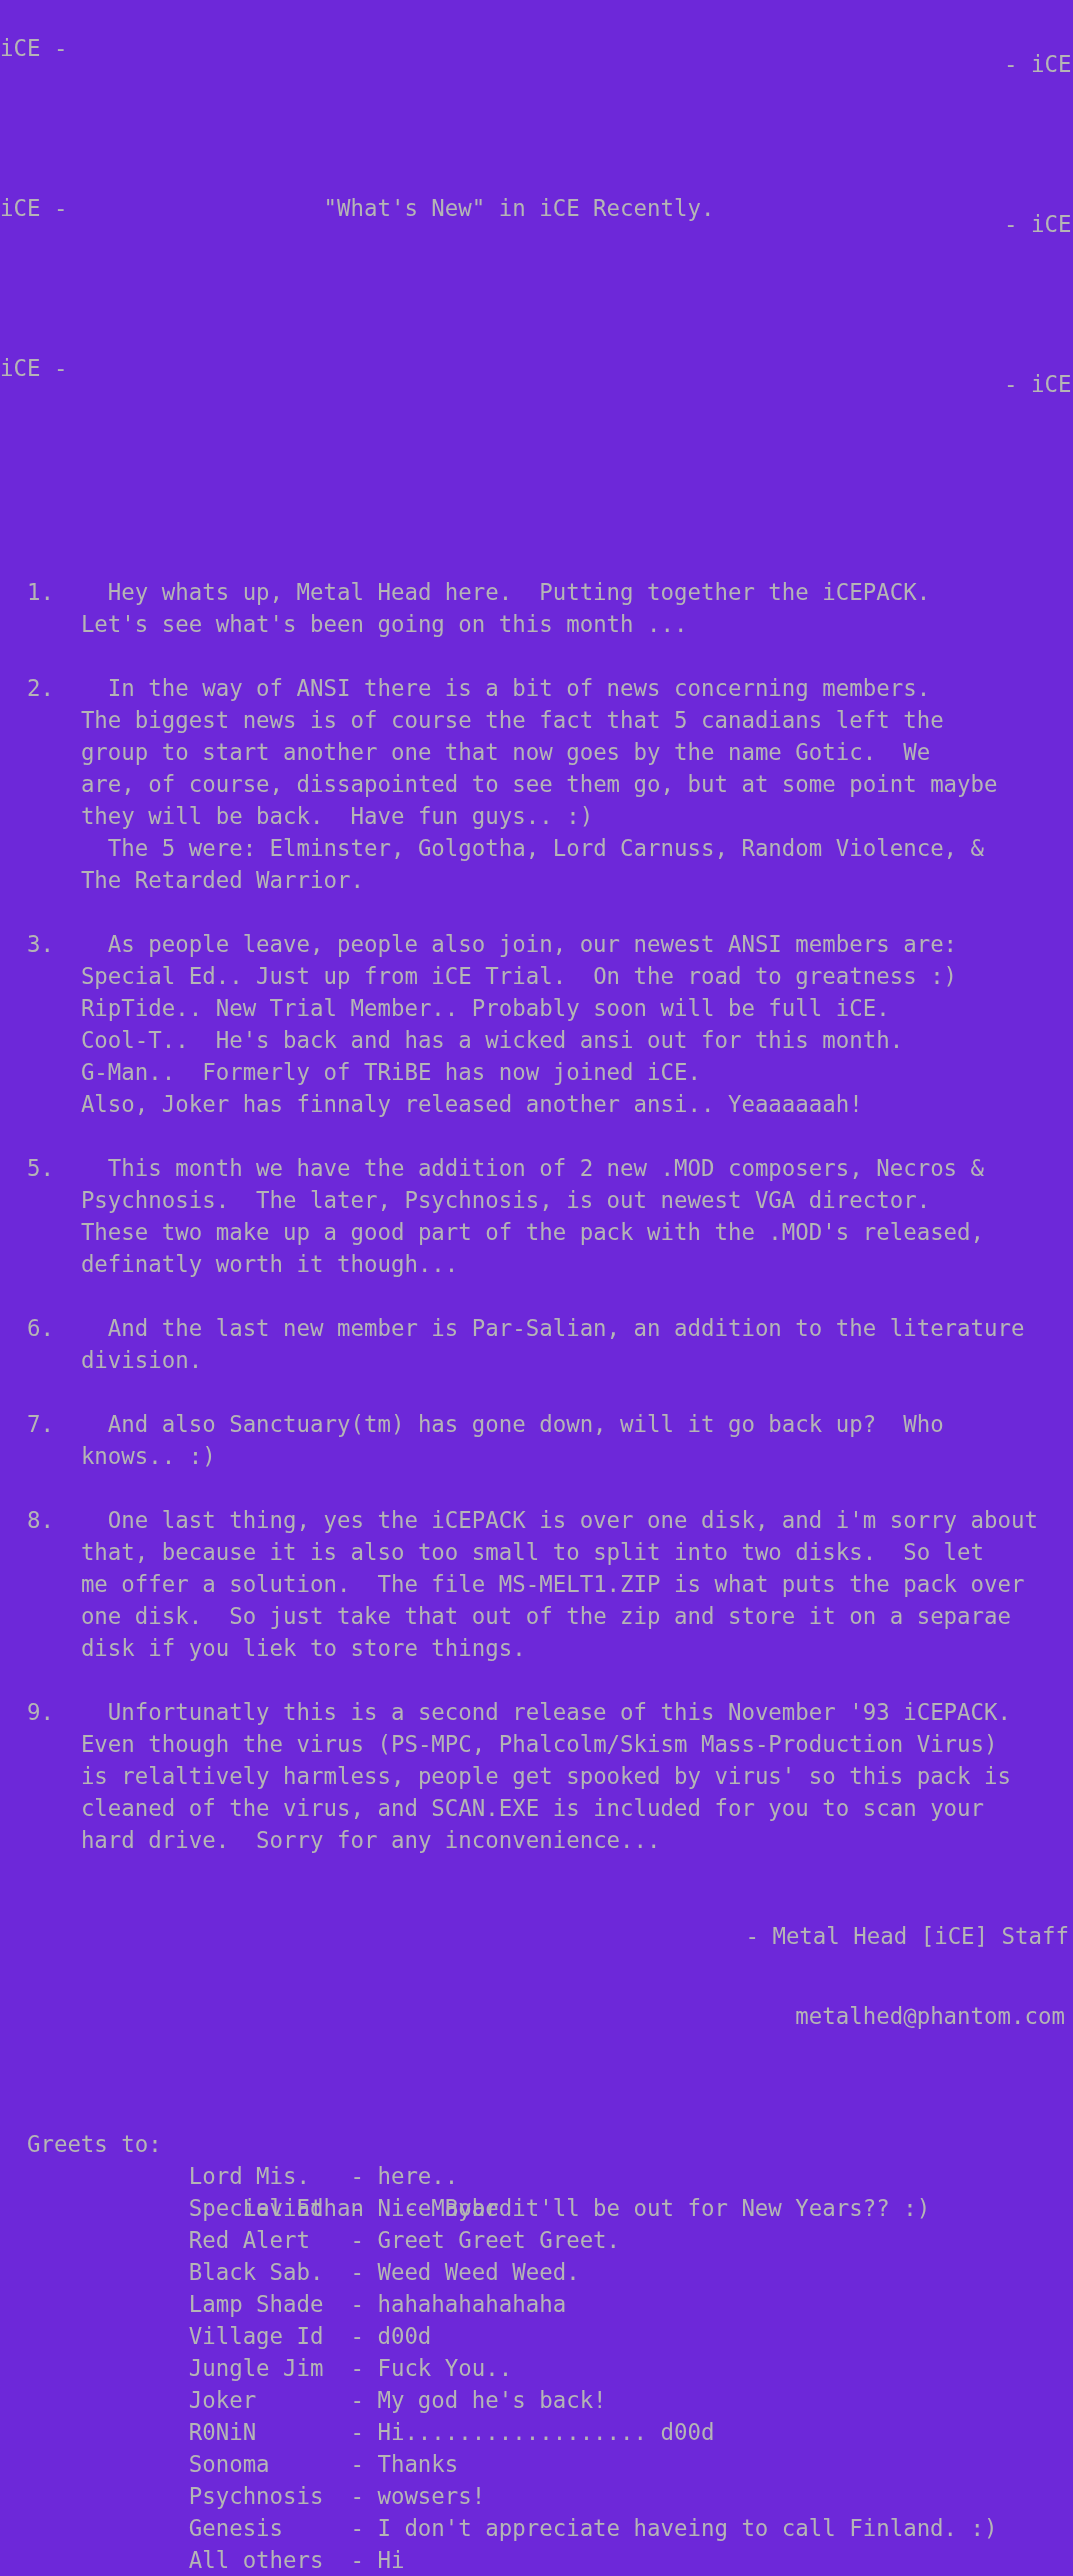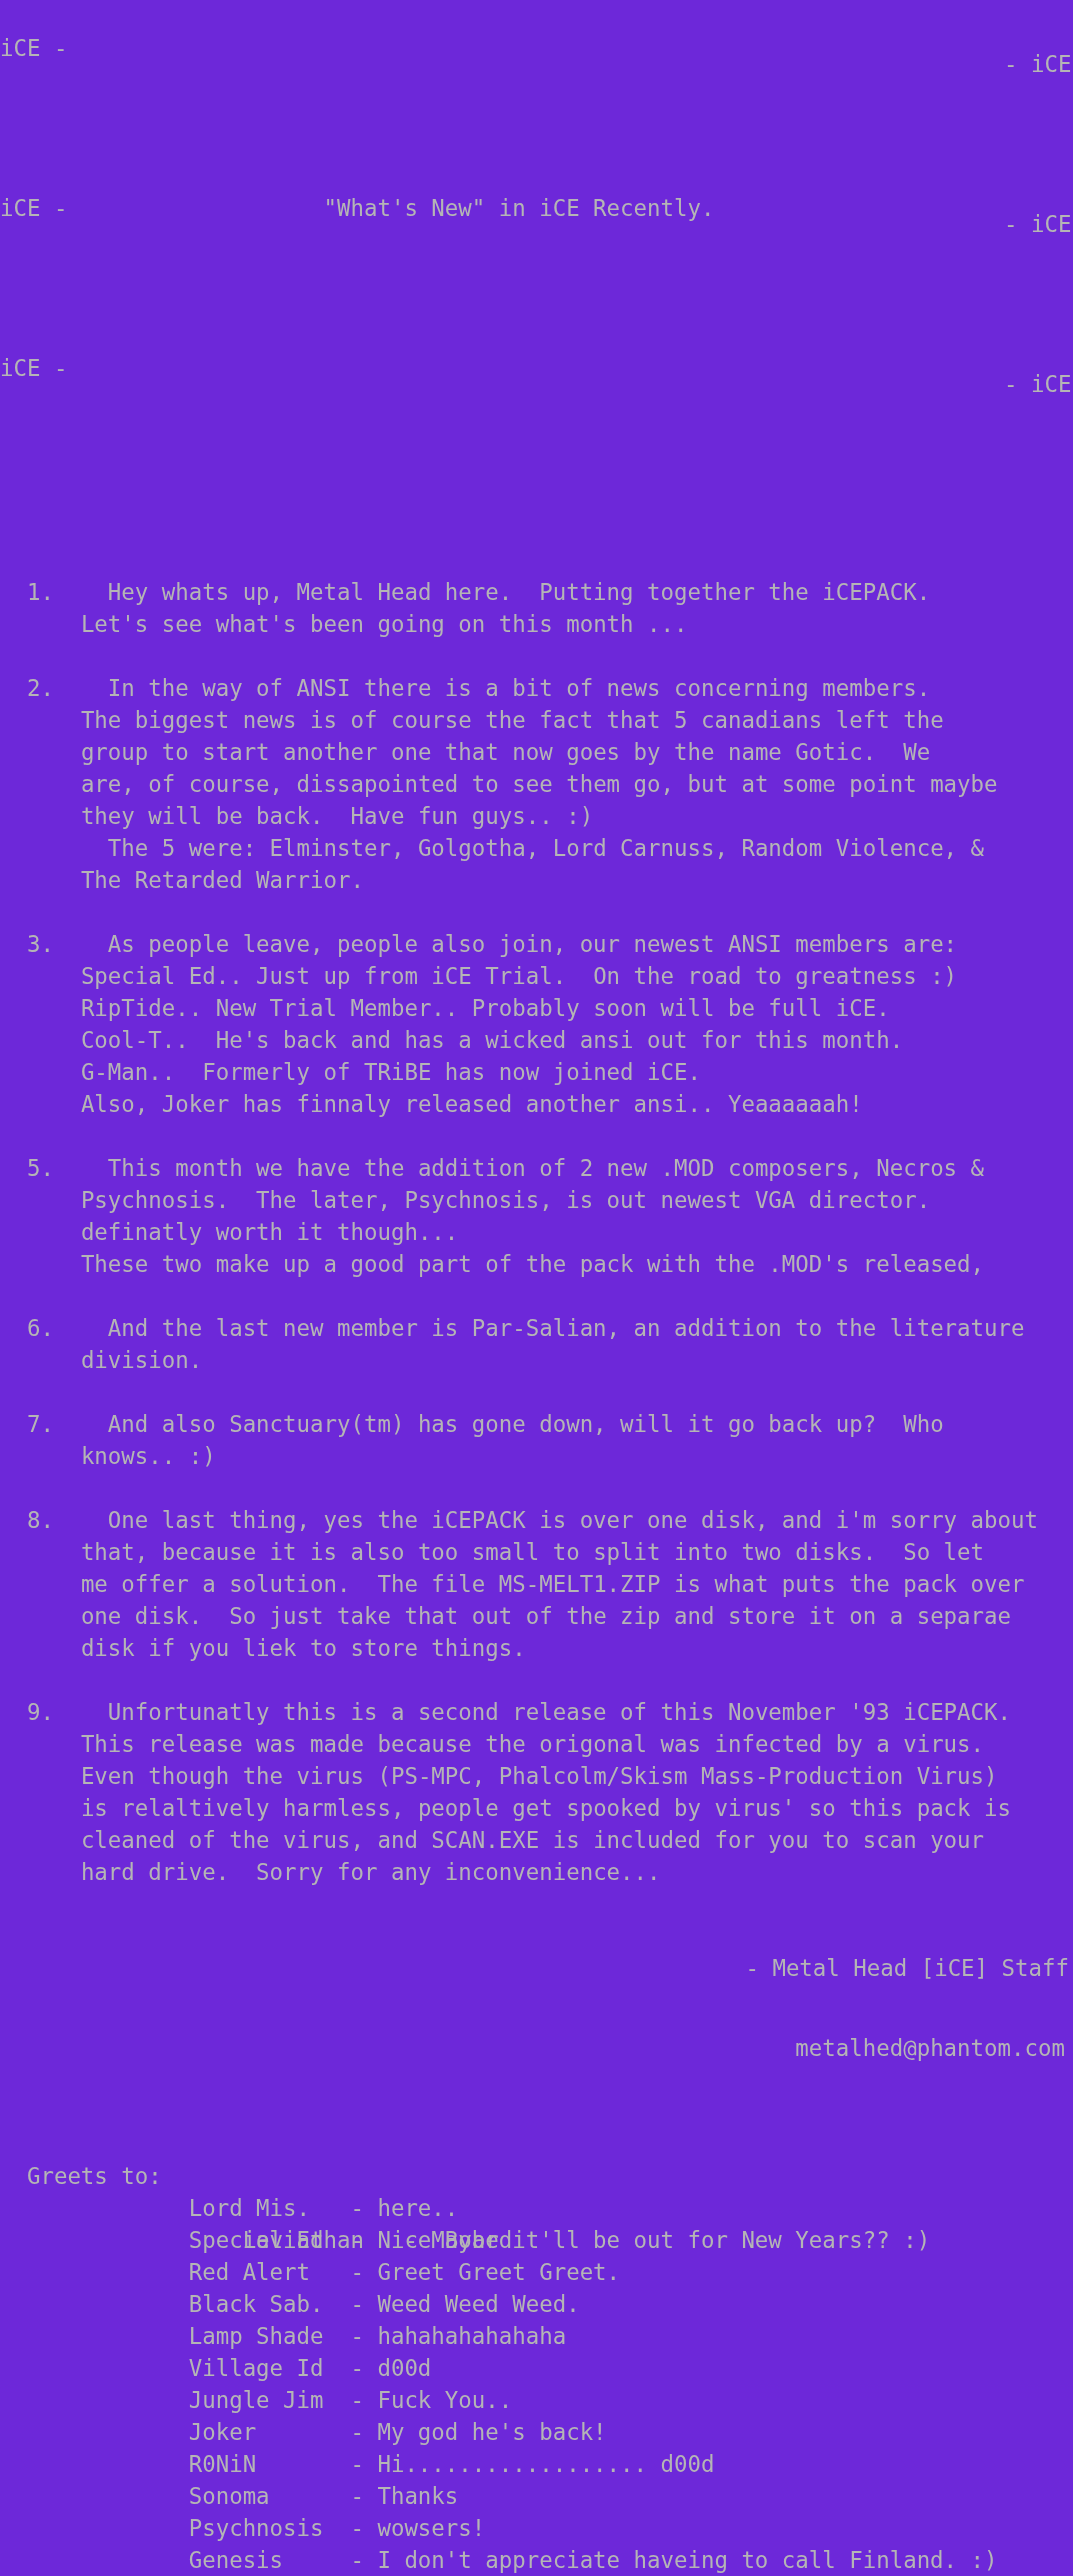--- a/index.html
+++ b/index.html
@@ -95,22 +95,22 @@
   <div class="row cont">Special Ed.. Just up from iCE Trial.  On the road to greatness :)</div>
   <div class="row cont">RipTide.. New Trial Member.. Probably soon will be full iCE.</div>
   <div class="row cont">Cool-T..  He's back and has a wicked ansi out for this month.</div>
   <div class="row cont">G-Man..  Formerly of TRiBE has now joined iCE.</div>
   <div class="row cont">Also, Joker has finnaly released another ansi.. Yeaaaaaah!</div>
 
   <div class="row"></div>
 
   <div class="row"><span class="item-num">5.</span><span>This month we have the addition of 2 new .MOD composers, Necros &amp;</span></div>
   <div class="row cont">Psychnosis.  The later, Psychnosis, is out newest VGA director.</div>
+  <div class="row cont">These two make up a good part of the pack with the .MOD's released,</div>
   <div class="row cont">definatly worth it though...</div>
-  <div class="row cont">These two make up a good part of the pack with the .MOD's released,</div>
 
   <div class="row"></div>
 
   <div class="row"><span class="item-num">6.</span><span>And the last new member is Par-Salian, an addition to the literature</span></div>
   <div class="row cont">division.</div>
 
   <div class="row"></div>
 
   <div class="row"><span class="item-num">7.</span><span>And also Sanctuary(tm) has gone down, will it go back up?  Who</span></div>
   <div class="row cont">knows.. :)</div>
@@ -119,21 +119,20 @@
 
   <div class="row"><span class="item-num">8.</span><span>One last thing, yes the iCEPACK is over one disk, and i'm sorry about</span></div>
   <div class="row cont">that, because it is also too small to split into two disks.  So let</div>
   <div class="row cont">me offer a solution.  The file MS-MELT1.ZIP is what puts the pack over</div>
   <div class="row cont">one disk.  So just take that out of the zip and store it on a separae</div>
   <div class="row cont">disk if you liek to store things.</div>
 
   <div class="row"></div>
 
   <div class="row"><span class="item-num">9.</span><span>Unfortunatly this is a second release of this November '93 iCEPACK.</span></div>
-  <div class="row cont">This release was made because the origonal was infected by a virus.</div>
   <div class="row cont">Even though the virus (PS-MPC, Phalcolm/Skism Mass-Production Virus)</div>
   <div class="row cont">is relaltively harmless, people get spooked by virus' so this pack is</div>
   <div class="row cont">cleaned of the virus, and SCAN.EXE is included for you to scan your</div>
   <div class="row cont">hard drive.  Sorry for any inconvenience...</div>
 
   <div class="row"></div>
   <div class="row"></div>
 
   <div class="row sig-1">- Metal Head [iCE] Staff</div>
   <div class="row sig-2">metalhed@phantom.com</div>

